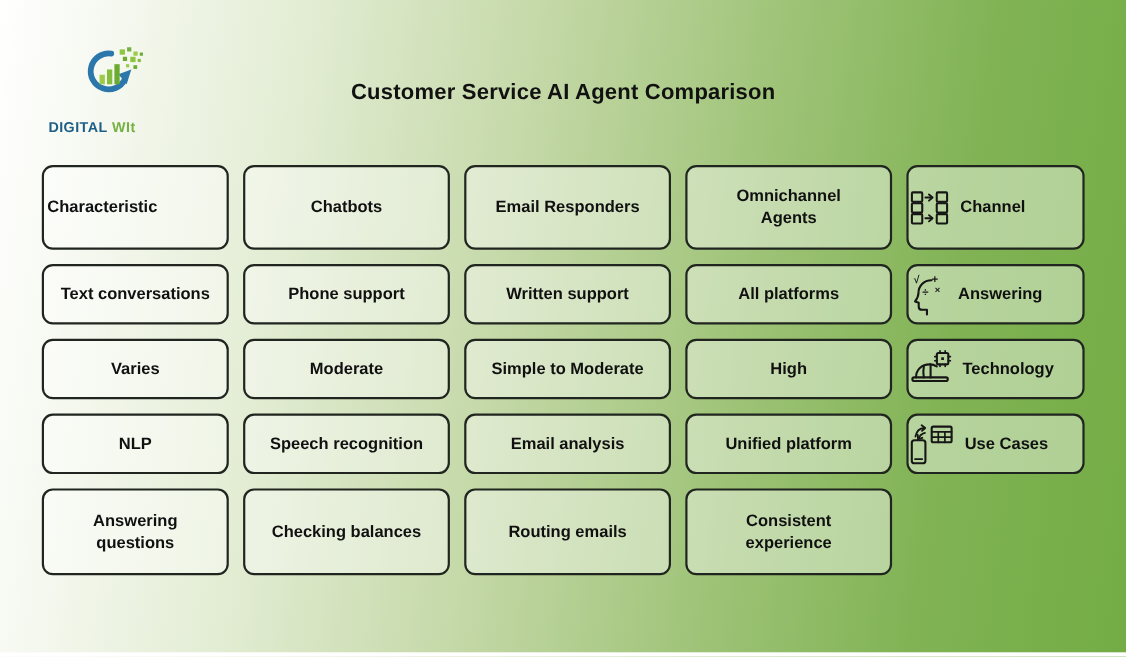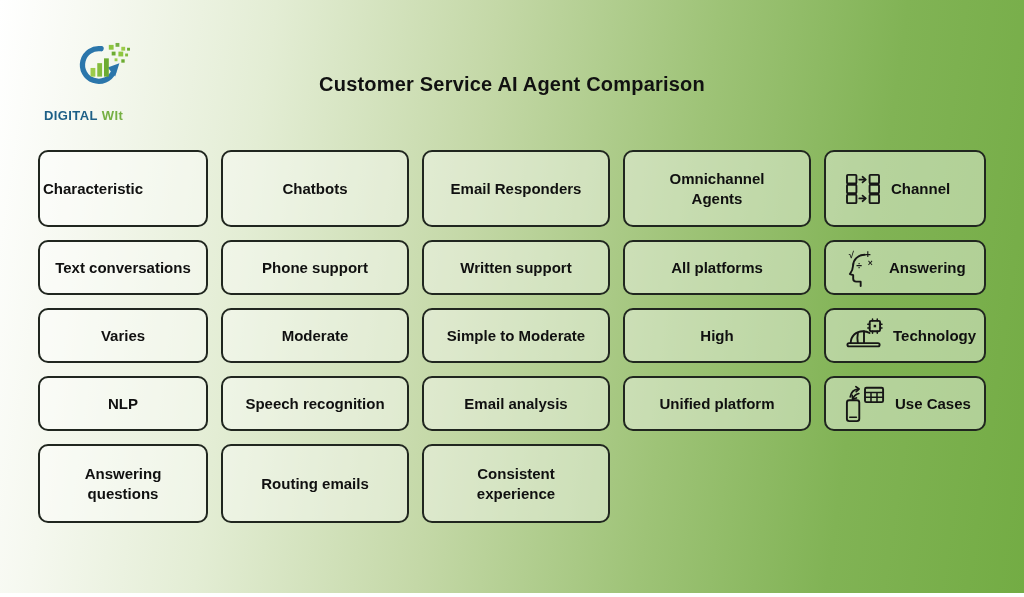--- a/index.html
+++ b/index.html
@@ -38,21 +38,21 @@
   .cell{
     border:2px solid #20261f;
     border-radius:10px;
     background:rgba(255,255,255,0.42);
     display:flex;align-items:center;justify-content:center;
     font-size:15px;font-weight:700;color:#101010;
     text-align:center;line-height:1.3;
     padding:4px 10px;box-sizing:border-box;
   }
   .cell.rowlabel{
-    justify-content:flex-start;text-align:left;padding-left:18px;gap:9px;
+    justify-content:flex-start;text-align:left;padding-left:0;gap:9px;
   }
   .cell.noicon{padding-left:3px;text-align:center;}
   .cell .wrap-narrow{display:inline-block;max-width:118px;}
   .icon-box{flex:0 0 auto;display:flex;align-items:center;justify-content:center;}
   svg{display:block;}
 </style>
 </head>
 <body>
 
 <div class="canvas">
@@ -196,20 +196,23 @@
             <path d="M8.6 11.8 L9 15.9 L13 14.7" stroke-width="1.8"></path>
           </g>
         </svg>
       </span>
       <span>Use Cases</span>
     </div>
     <div class="cell">
         <span class="wrap-narrow">Answering questions</span>
       </div>
     <div class="cell">
+        <span>Checking balances</span>
+      </div>
+    <div class="cell">
         <span>Routing emails</span>
       </div>
     <div class="cell">
         <span class="wrap-narrow">Consistent experience</span>
       </div>
 
   </div>
 
   <div class="bottom-strip"></div>
 </div>

